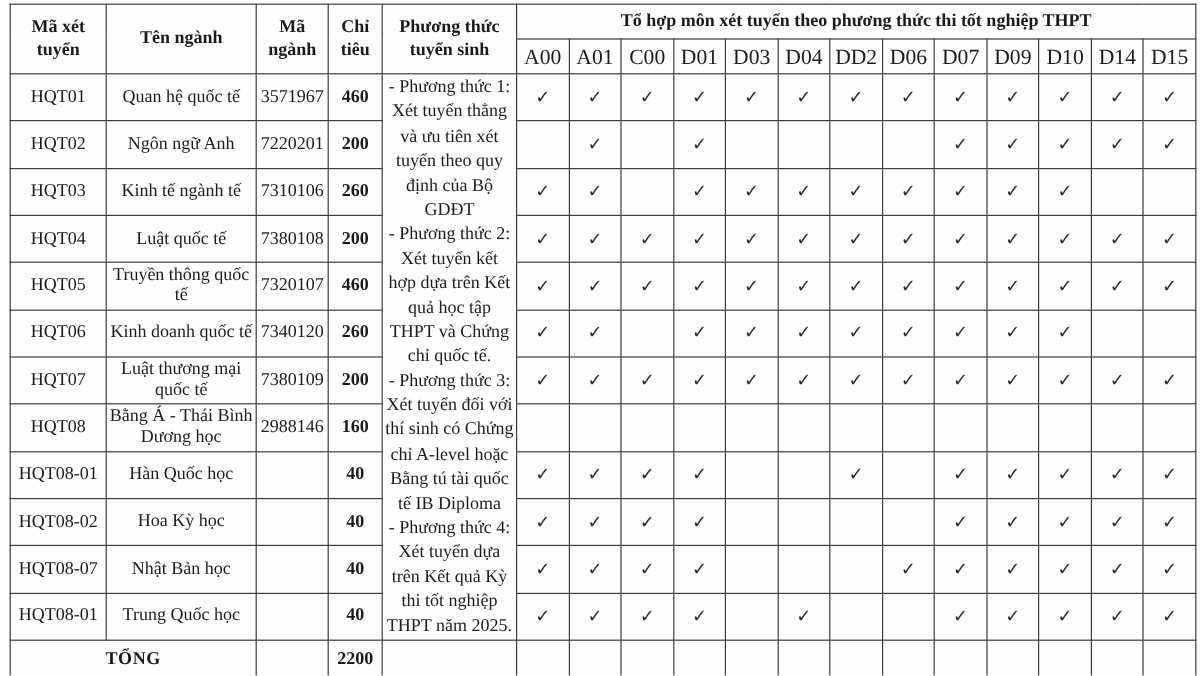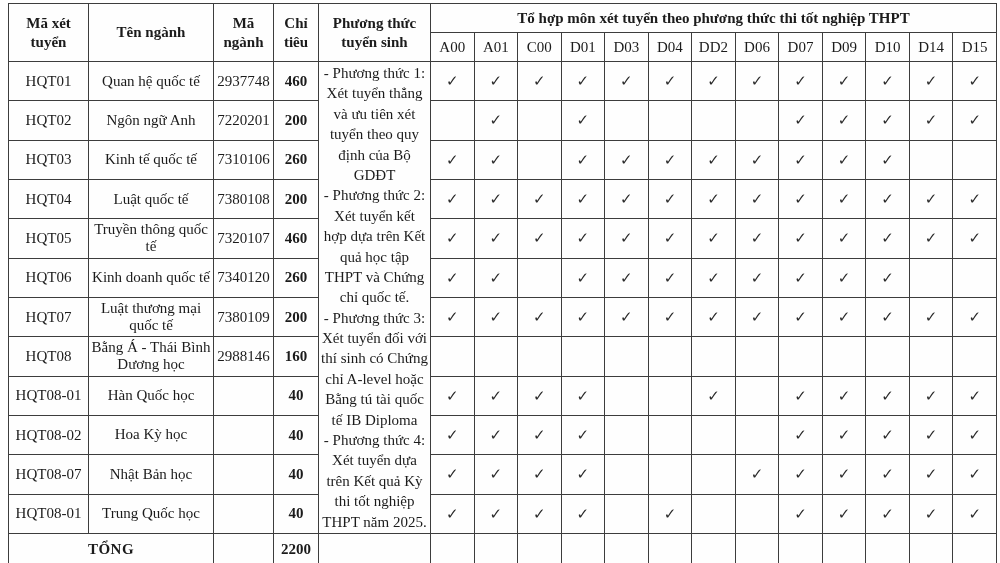--- a/index.html
+++ b/index.html
@@ -28,21 +28,21 @@
     border: 1px solid #3d3d3d;
     padding: 1px 2px;
     font-size: 15px;
     text-align: center;
     vertical-align: middle;
     overflow: hidden;
   }
   thead th { font-weight: bold; line-height: 1.25; }
   th.group-h { font-size: 15.5px; height: 26px; }
   th.left-h { font-size: 15px; }
-  tr.combo-row th { height: 26px; font-weight: normal; font-size: 15px; }
+  tr.combo-row th { height: 26px; font-weight: normal; font-size: 18px; }
   tbody tr { height: 38px; }
   tr.total-row { height: 33px; }
   td.cell-code { font-size: 15px; }
   td.cell-name {
     text-align: left;
     padding-left: 6px;
     padding-right: 2px;
     line-height: 1.15;
   }
   td.cell-major { font-size: 15px; }
@@ -94,21 +94,21 @@
           <th>D09</th>
           <th>D10</th>
           <th>D14</th>
           <th>D15</th>
         </tr>
     </thead>
     <tbody id="table-body">
         <tr>
           <td class="cell-code">HQT01</td>
           <td class="cell-name">Quan hệ quốc tế</td>
-          <td class="cell-major">2937748</td>
+          <td class="cell-major">3571967</td>
           <td class="cell-quota">460</td>
           <td rowspan="12" class="method-cell">
             <div>- Phương thức 1: Xét tuyển thẳng và ưu tiên xét tuyển theo quy định của Bộ GDĐT</div>
             <div>- Phương thức 2: Xét tuyển kết hợp dựa trên Kết quả học tập THPT và Chứng chỉ quốc tế.</div>
             <div>- Phương thức 3: Xét tuyển đối với thí sinh có Chứng chỉ A-level hoặc Bằng tú tài quốc tế IB Diploma</div>
             <div>- Phương thức 4: Xét tuyển dựa trên Kết quả Kỳ thi tốt nghiệp THPT năm 2025.</div>
           </td>
           <td class="check-cell">✓</td>
           <td class="check-cell">✓</td>
           <td class="check-cell">✓</td>
@@ -137,21 +137,21 @@
           <td class="check-cell"></td>
           <td class="check-cell"></td>
           <td class="check-cell">✓</td>
           <td class="check-cell">✓</td>
           <td class="check-cell">✓</td>
           <td class="check-cell">✓</td>
           <td class="check-cell">✓</td>
         </tr>
         <tr>
           <td class="cell-code">HQT03</td>
-          <td class="cell-name">Kinh tế quốc tế</td>
+          <td class="cell-name">Kinh tế ngành tế</td>
           <td class="cell-major">7310106</td>
           <td class="cell-quota">260</td>
           <td class="check-cell">✓</td>
           <td class="check-cell">✓</td>
           <td class="check-cell"></td>
           <td class="check-cell">✓</td>
           <td class="check-cell">✓</td>
           <td class="check-cell">✓</td>
           <td class="check-cell">✓</td>
           <td class="check-cell">✓</td>

